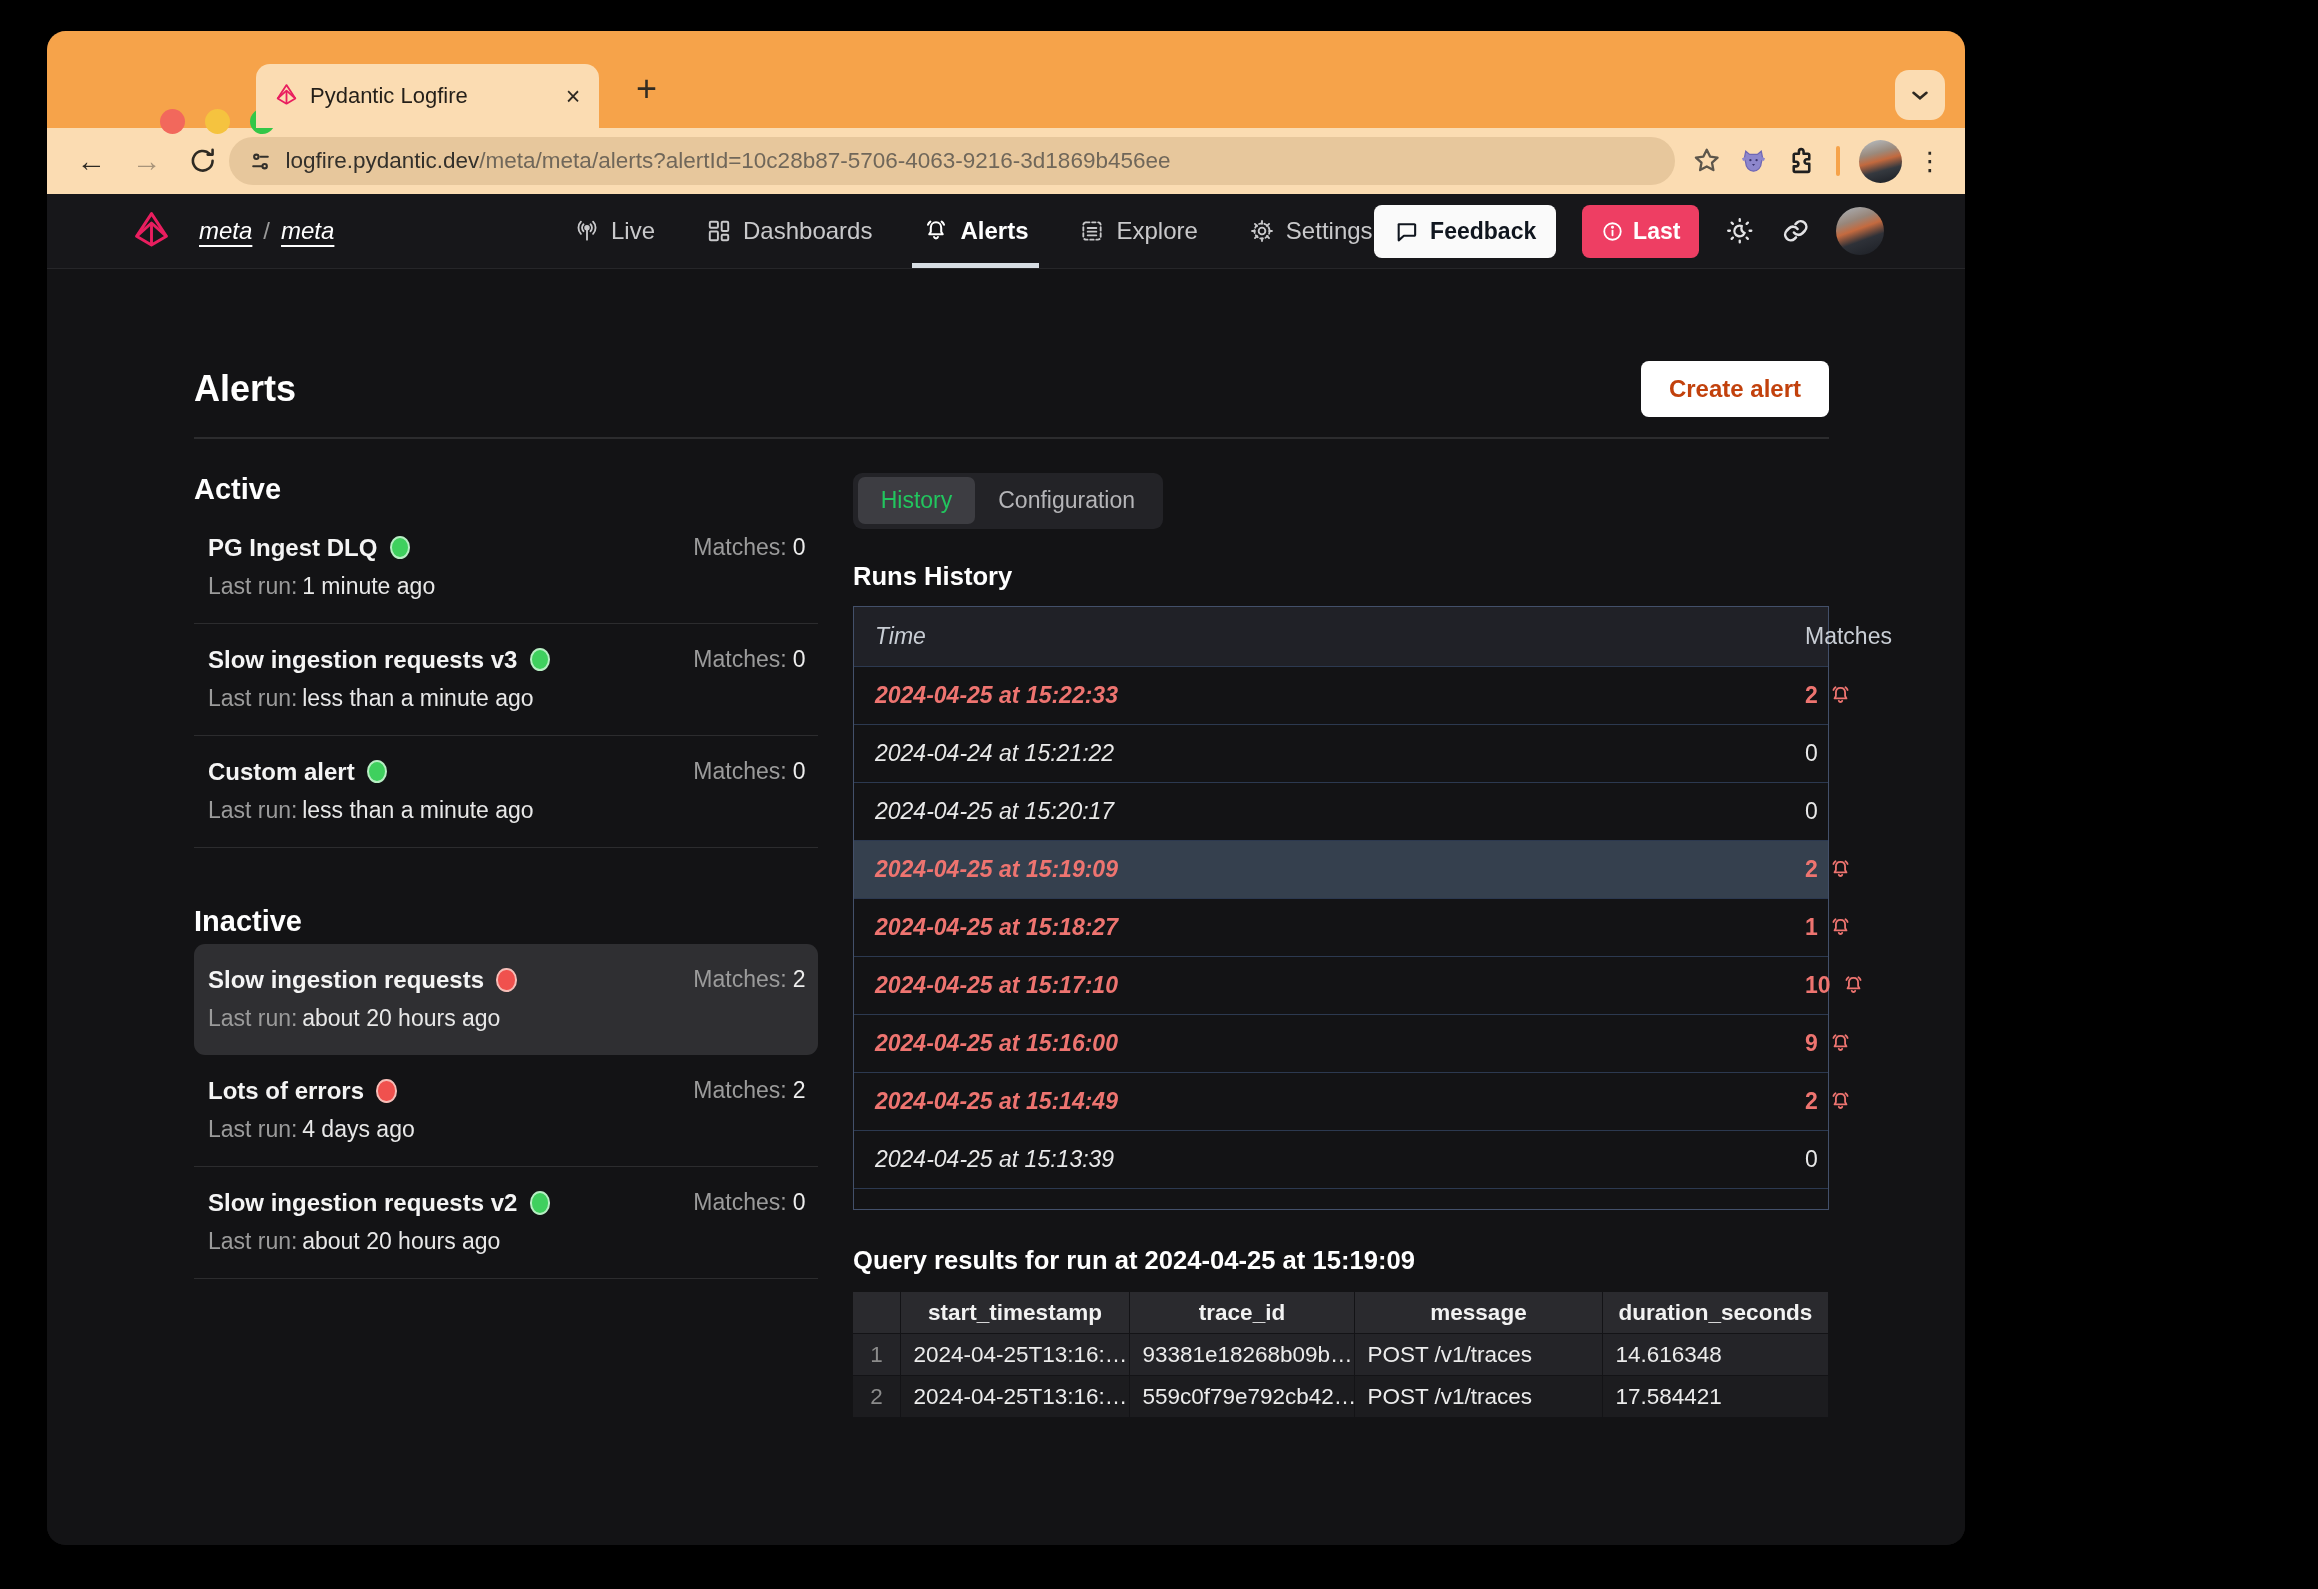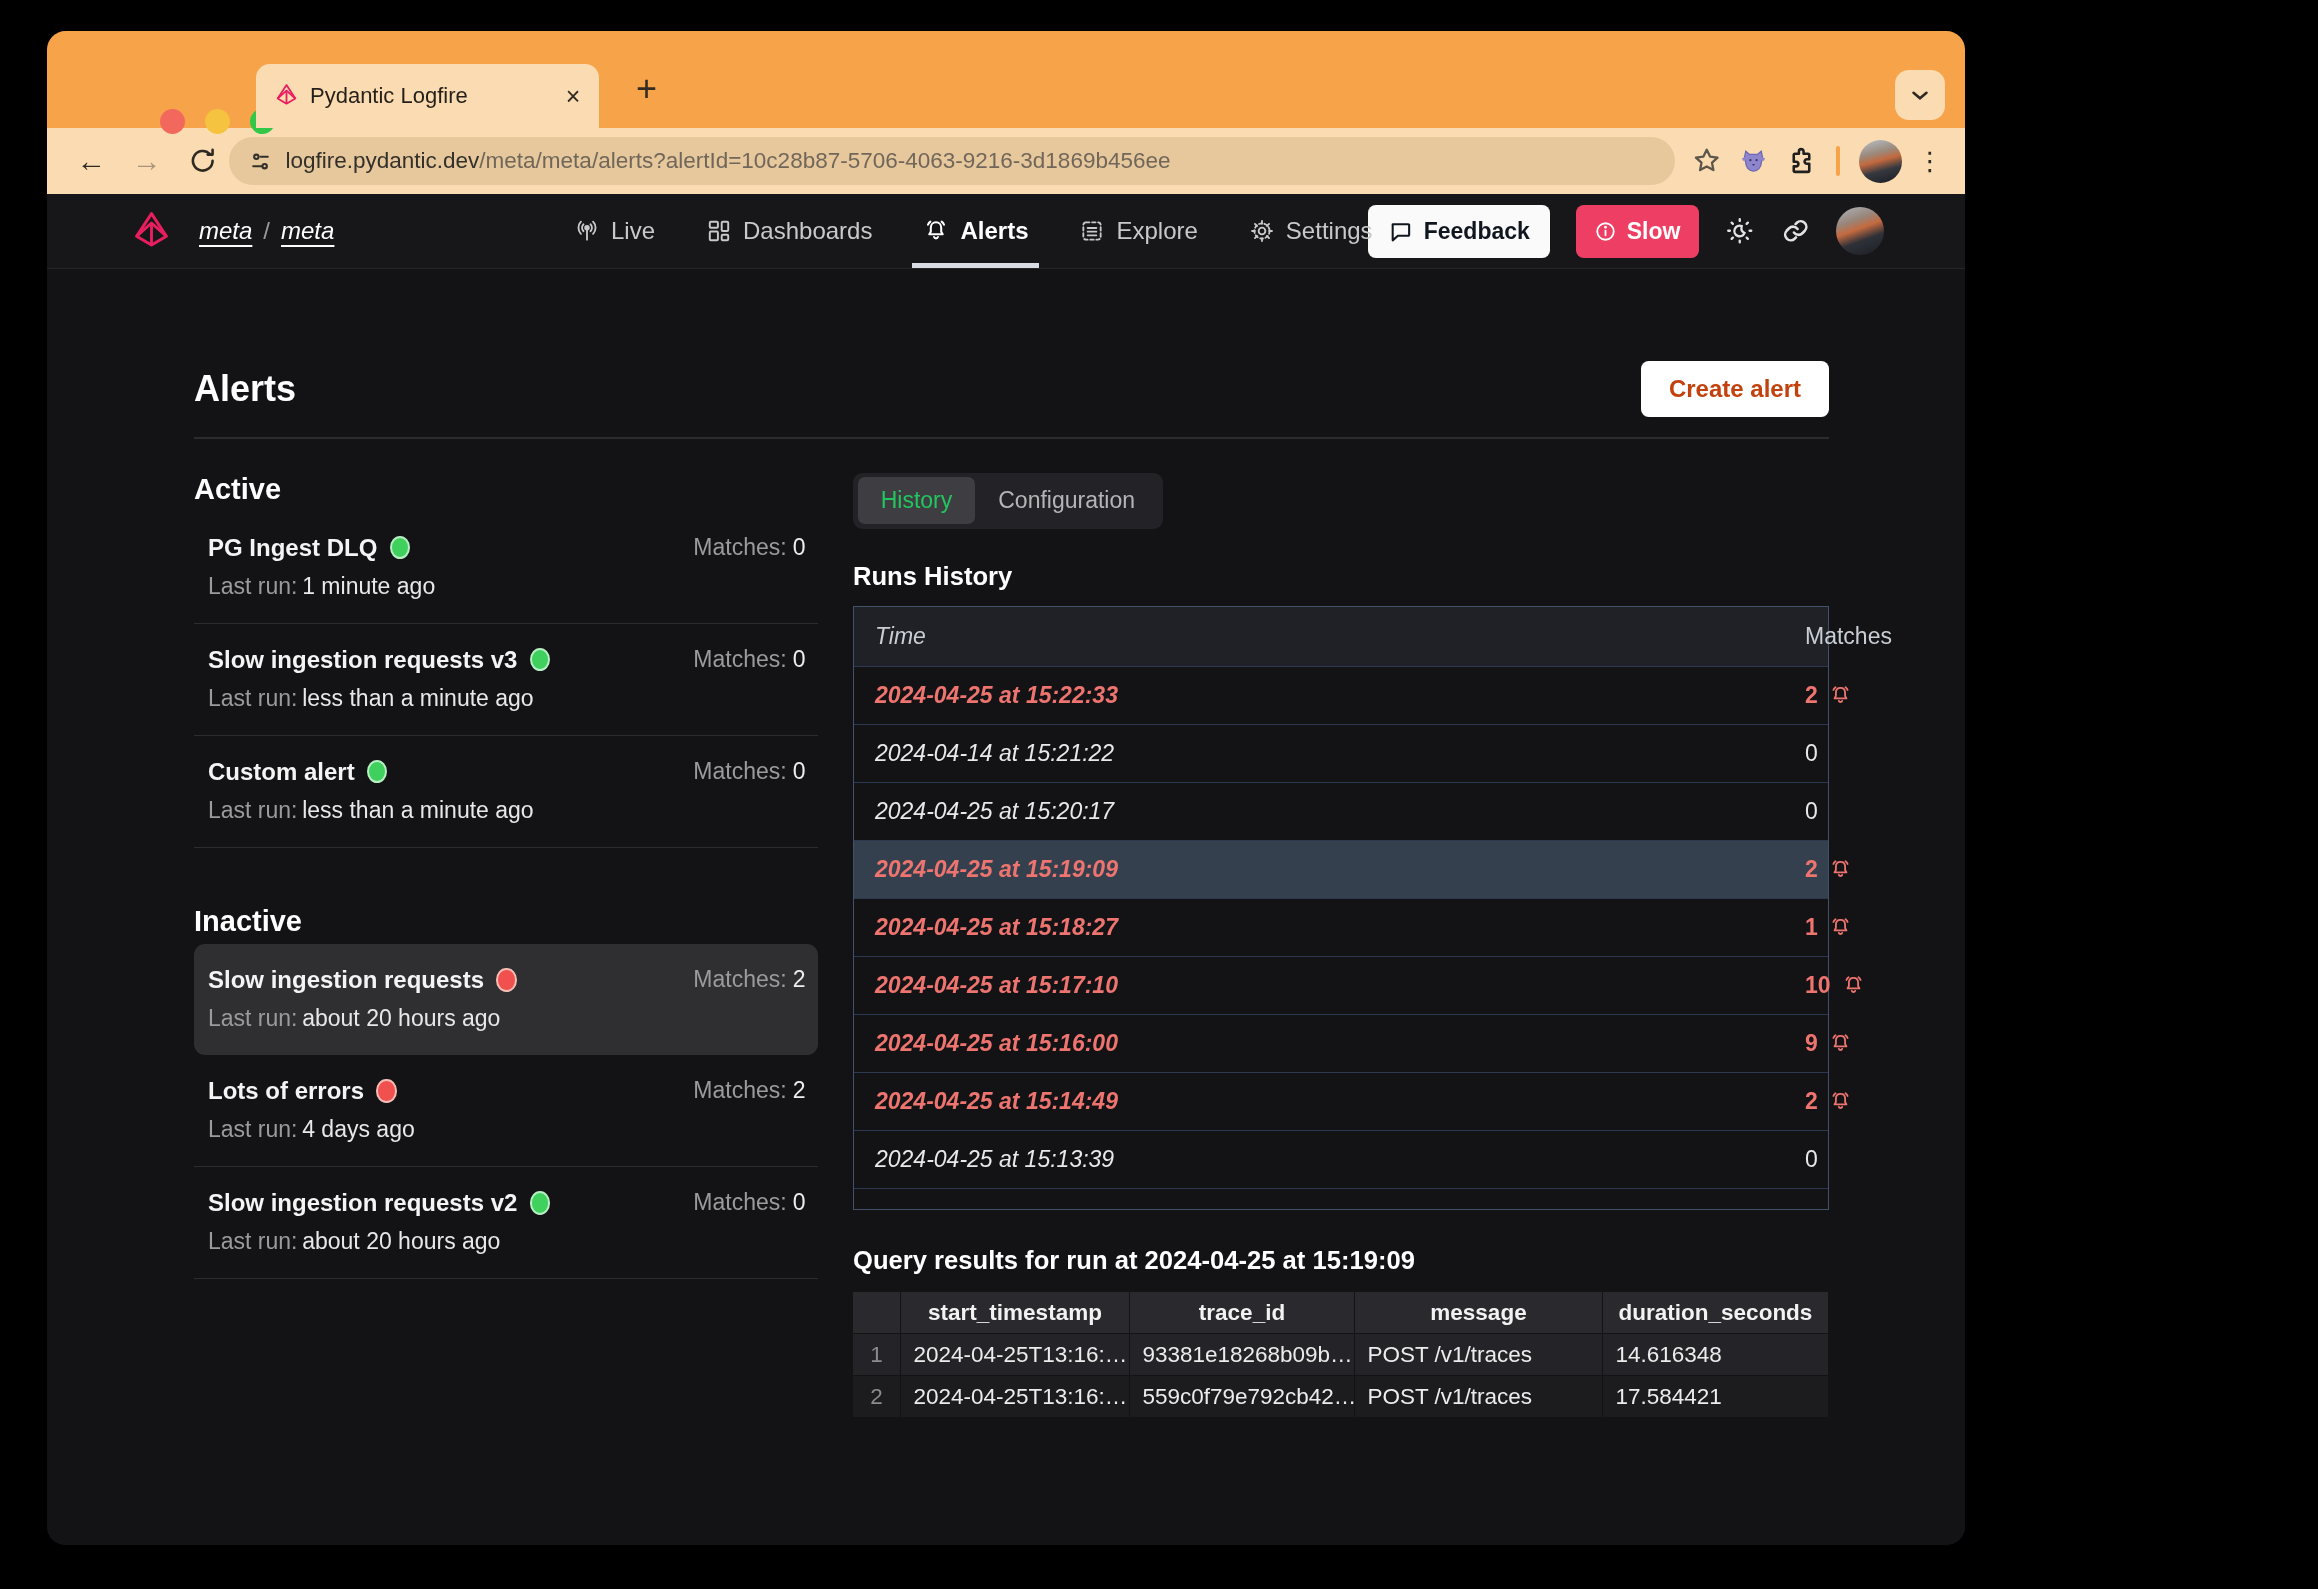--- a/index.html
+++ b/index.html
@@ -242,21 +242,21 @@
             <path d="M4.5 5h15a.8.8 0 0 1 .8.8v9.4a.8.8 0 0 1-.8.8H9.5l-5 4.5V5.8A.8.8 0 0 1 4.5 5z"></path>
           </svg>
           <span>Feedback</span>
         </div>
         <div class="btn-beta">
           <svg width="23" height="23" viewBox="0 0 24 24" fill="none" stroke="#fff" stroke-width="1.9">
             <circle cx="12" cy="12" r="8.6"></circle>
               <path d="M12 11v5" stroke-linecap="round"></path>
               <circle cx="12" cy="7.6" r="0.6" fill="#fff"></circle>
           </svg>
-          <span>Slow</span>
+          <span>Last</span>
         </div>
         <span class="icon-btn">
           <svg width="29.5" height="29.5" viewBox="0 0 24 24" fill="none" stroke="currentColor" stroke-width="1.9" stroke-linecap="round">
             <path d="M13.6 8.2a4.3 4.3 0 1 0 2.3 5.7 4.8 4.8 0 0 1-2.3-5.7z"></path>
             <path d="M12 2.6v1.4M12 20v1.4M2.6 12h1.4M20 12h1.4M5.4 5.4l1 1M17.6 17.6l1 1M18.6 5.4l-1 1M6.4 17.6l-1 1" stroke-dasharray="1.6 1.6"></path>
           </svg>
         </span>
         <span class="icon-btn">
           <svg width="29.5" height="29.5" viewBox="0 0 24 24" fill="none" stroke="currentColor" stroke-width="2.1" stroke-linecap="round">
             <path d="M10.5 13.5a4.6 4.6 0 0 0 6.9.5l2-2a4.6 4.6 0 0 0-6.5-6.5l-1.1 1.1"></path>
@@ -357,21 +357,21 @@
                   <span>2</span>
                   <svg class="bell" viewBox="0 0 24 24" fill="none" stroke="currentColor" stroke-width="1.9" stroke-linejoin="round" stroke-linecap="round">
                     <path d="M12 4c-2.9 0-4.8 2.1-4.8 5v3.6L5.8 15h12.4l-1.4-2.4V9c0-2.9-1.9-5-4.8-5z"></path>
                     <path d="M10.2 17.5a1.9 1.9 0 0 0 3.6 0"></path>
                     <path d="M4.6 6.2c.4-1.2 1.2-2.2 2.2-2.9M19.4 6.2c-.4-1.2-1.2-2.2-2.2-2.9"></path>
                   </svg>
                 </span>
               </div>
 
               <div class="run-row">
-                <span class="cell-time">2024-04-14 at 15:21:22</span>
+                <span class="cell-time">2024-04-24 at 15:21:22</span>
                 <span class="cell-matches">
                   <span>0</span>
 
                 </span>
               </div>
 
               <div class="run-row">
                 <span class="cell-time">2024-04-25 at 15:20:17</span>
                 <span class="cell-matches">
                   <span>0</span>

